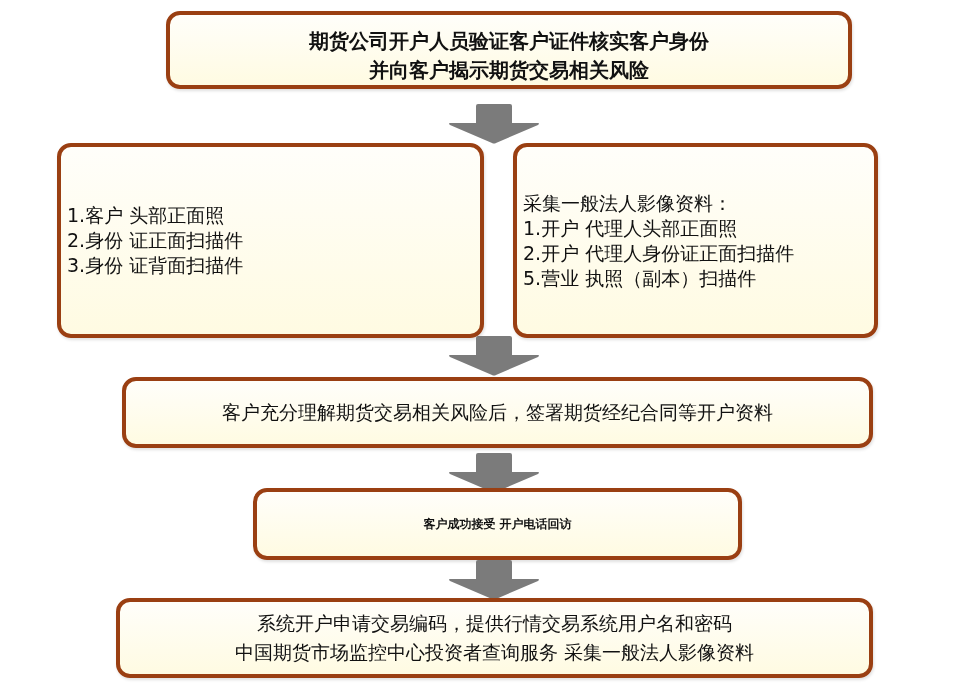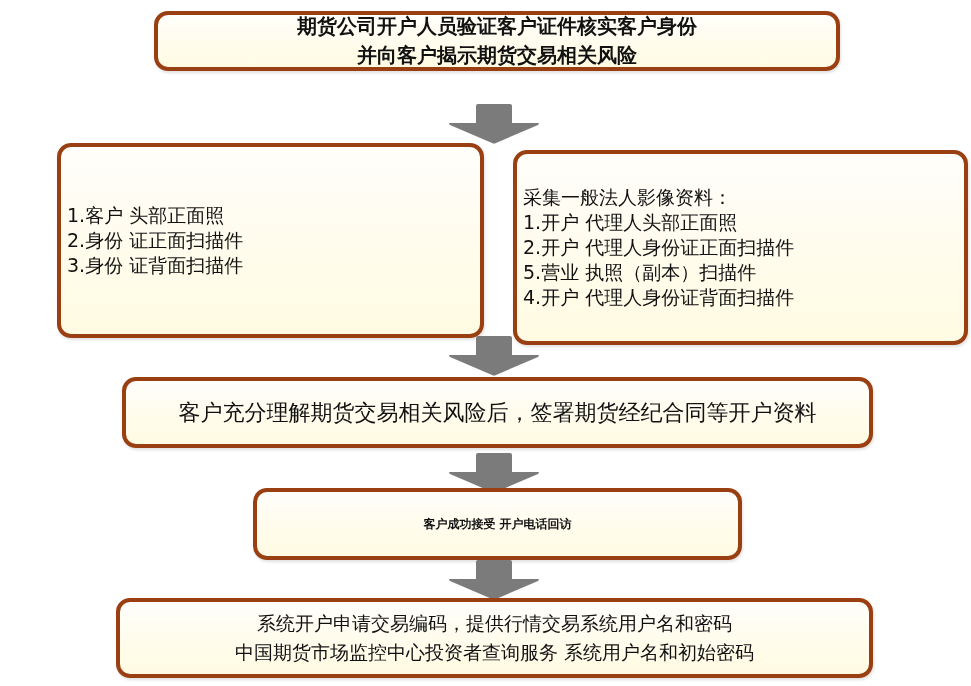--- a/index.html
+++ b/index.html
@@ -45,24 +45,24 @@
     font-size: 19px;
     line-height: 25px;
   }
   .arrow {
     position: absolute;
     width: 92px;
     height: 40px;
   }
   .arrow svg { display: block; }
 
-  #box-verify { left: 154px; top: 11px; width: 686px; height: 60px; font-size: 20px; line-height: 29px; }
+  #box-verify { left: 166px; top: 11px; width: 686px; height: 78px; font-size: 20px; line-height: 29px; justify-content: flex-end; }
   #box-natural { left: 57px; top: 143px; width: 427px; height: 195px; }
-  #box-legal { left: 513px; top: 150px; width: 455px; height: 195px; }
-  #box-sign { left: 122px; top: 377px; width: 751px; height: 71px; font-size: 22px; }
+  #box-legal { left: 513px; top: 143px; width: 365px; height: 195px; }
+  #box-sign { left: 122px; top: 377px; width: 751px; height: 71px; font-size: 19px; }
   #box-callback { left: 253px; top: 488px; width: 489px; height: 72px; font-size: 12px; }
   #box-system { left: 116px; top: 598px; width: 757px; height: 80px; font-size: 19px; line-height: 29px; }
 
   #arrow-1 { left: 448px; top: 104px; }
   #arrow-2 { left: 448px; top: 336px; }
   #arrow-3 { left: 448px; top: 453px; }
   #arrow-4 { left: 448px; top: 560px; }
 </style>
 </head>
 <body>
@@ -82,21 +82,20 @@
   <span class="line">1.客户 头部正面照</span>
   <span class="line">2.身份 证正面扫描件</span>
   <span class="line">3.身份 证背面扫描件</span>
 </div>
 
 <div id="box-legal" class="box list-box">
   <span class="line">采集一般法人影像资料：</span>
   <span class="line">1.开户 代理人头部正面照</span>
   <span class="line">2.开户 代理人身份证正面扫描件</span>
   <span class="line">5.营业 执照（副本）扫描件</span>
-  <span class="line">4.开户 代理人身份证背面扫描件</span>
 </div>
 
 <div id="arrow-2" class="arrow">
   <svg width="92" height="40" viewBox="0 0 92 40">
     <path d="M28 2 Q28 0 30 0 L62 0 Q64 0 64 2 L64 19 L90 19 Q92 19 90 21 L48 39 Q46 40 44 39 L2 21 Q0 19 2 19 L28 19 Z" fill="#7b7b7b"></path>
   </svg>
 </div>
 
 <div id="box-sign" class="box centered">
   <span class="line">客户充分理解期货交易相关风险后，签署期货经纪合同等开户资料</span>
@@ -113,14 +112,14 @@
 </div>
 
 <div id="arrow-4" class="arrow">
   <svg width="92" height="40" viewBox="0 0 92 40">
     <path d="M28 2 Q28 0 30 0 L62 0 Q64 0 64 2 L64 19 L90 19 Q92 19 90 21 L48 39 Q46 40 44 39 L2 21 Q0 19 2 19 L28 19 Z" fill="#7b7b7b"></path>
   </svg>
 </div>
 
 <div id="box-system" class="box centered">
   <span class="line">系统开户申请交易编码，提供行情交易系统用户名和密码</span>
-  <span class="line">中国期货市场监控中心投资者查询服务 系统用户名和初始密码</span>
+  <span class="line">中国期货市场监控中心投资者查询服务 采集一般法人影像资料</span>
 </div>
 
 </body></html>

